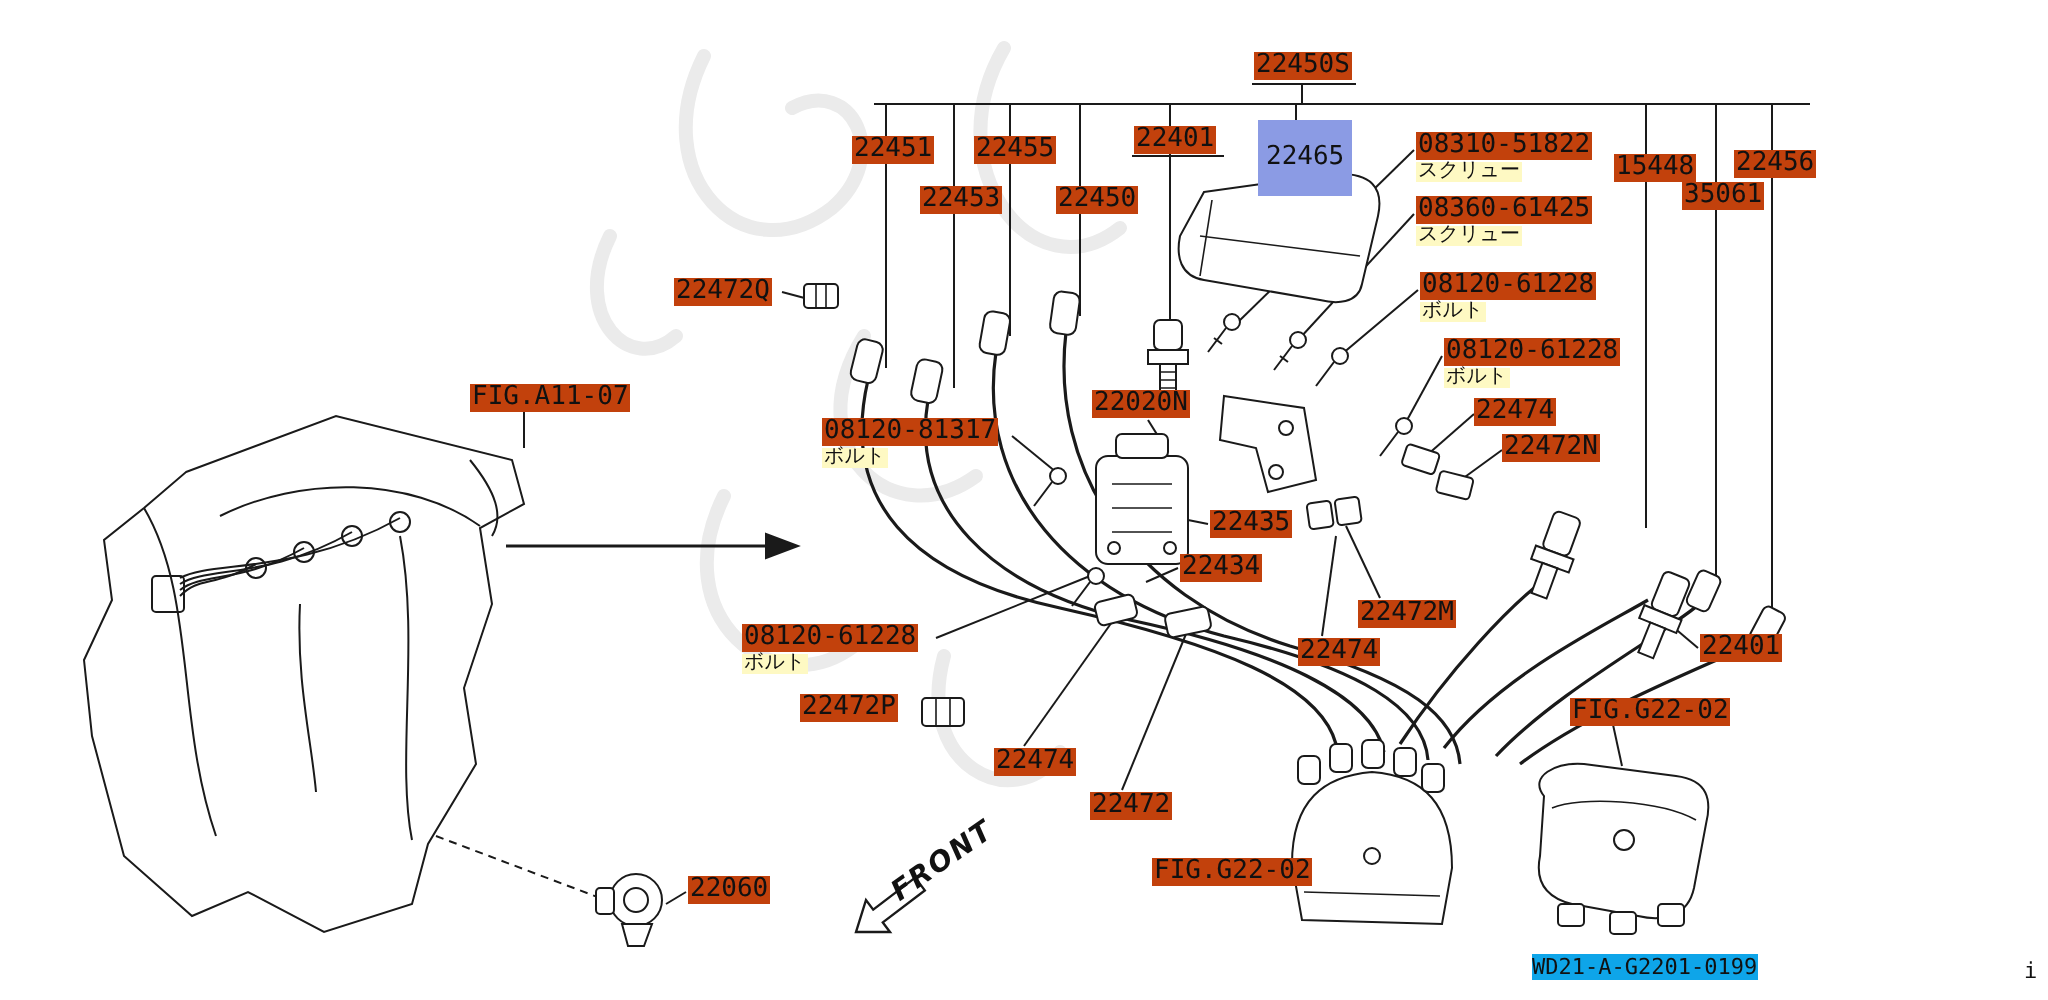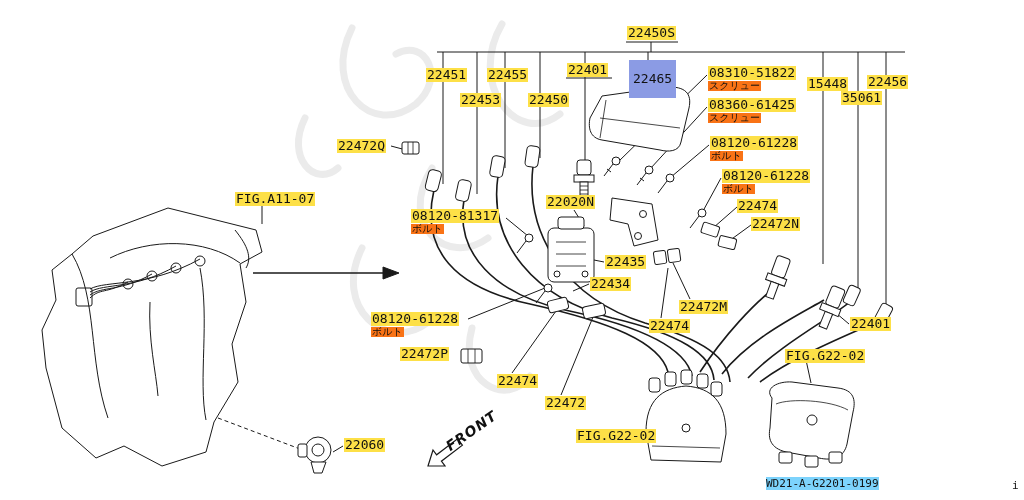--- a/index.html
+++ b/index.html
@@ -6,30 +6,30 @@
   body{
     width:1024px;height:500px;position:relative;overflow:hidden;
     background:#ffffff;
     font-family:"DejaVu Sans Mono","Liberation Mono",monospace;
   }
   #art{position:absolute;left:0;top:0;z-index:1}
   .lbl{
     position:absolute;z-index:2;color:#111;
     font-size:13px;line-height:1.05;white-space:nowrap;
   }
-  .lbl .num{display:inline-block;background:#fde047;padding:0 1px}
+  .lbl .num{display:inline-block;background:#c2410c;padding:0 1px}
   .lbl .num.hl{background:#8b9be4;padding:12px 4px}
-  .lbl .lbl-sub{display:block;font-size:10px;background:#f97316;width:max-content;padding:0 1px;margin-top:1px}
+  .lbl .lbl-sub{display:block;font-size:10px;background:#fef9c3;width:max-content;padding:0 1px;margin-top:1px}
   .front{
     position:absolute;z-index:2;color:#111;
     font-family:"DejaVu Sans","Liberation Sans",sans-serif;
     font-style:italic;font-weight:bold;font-size:14px;letter-spacing:1px;
     transform:rotate(-35deg);transform-origin:left bottom;
   }
-  .footer{position:absolute;z-index:2;font-size:11px;color:#111;background:#7dd3fc}
+  .footer{position:absolute;z-index:2;font-size:11px;color:#111;background:#0ea5e9}
   .pagemark{position:absolute;z-index:2;font-size:11px;color:#111}
 </style>
 </head>
 <body>
 
 <svg id="art" width="1024" height="500" viewBox="0 0 1024 500">
   <g fill="none" stroke="#ebebeb" stroke-width="7" stroke-linecap="round">
     <path d="M352,28 C322,88 372,138 416,104 C446,78 426,38 396,54"></path>
     <path d="M502,24 C467,84 517,148 560,114"></path>
     <path d="M432,168 C397,224 447,268 488,238"></path>

